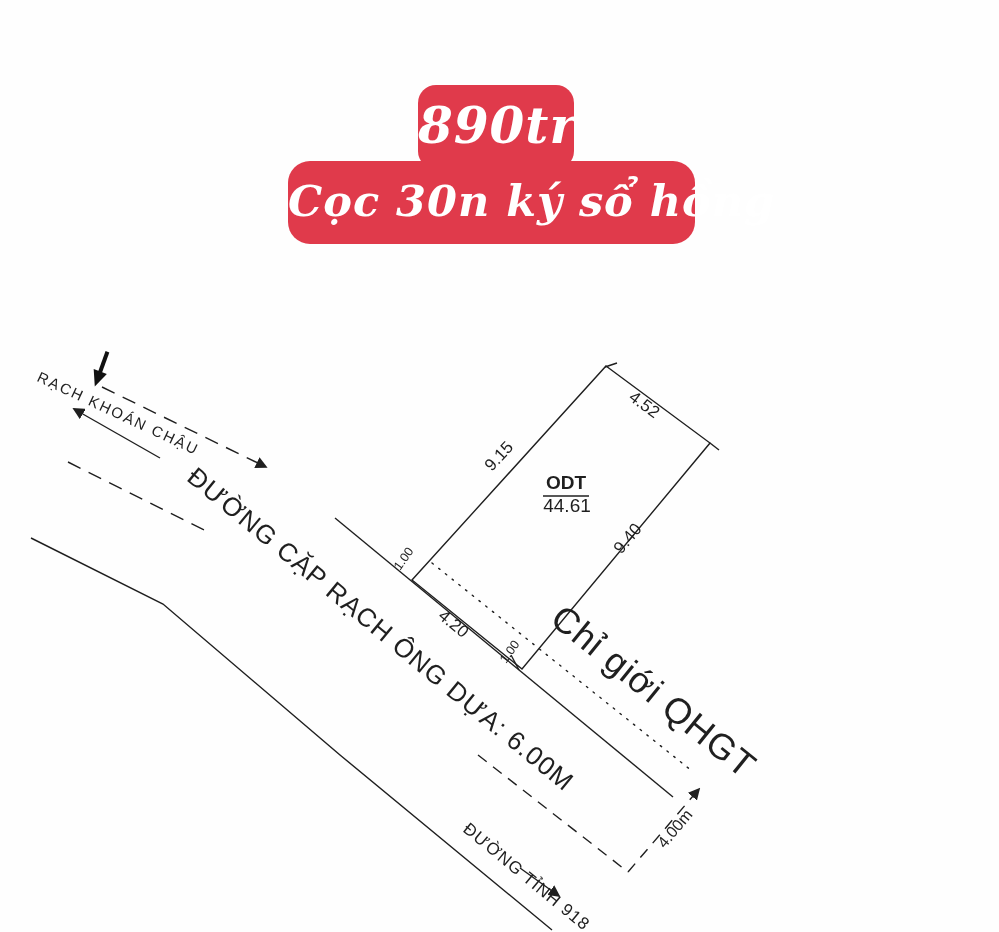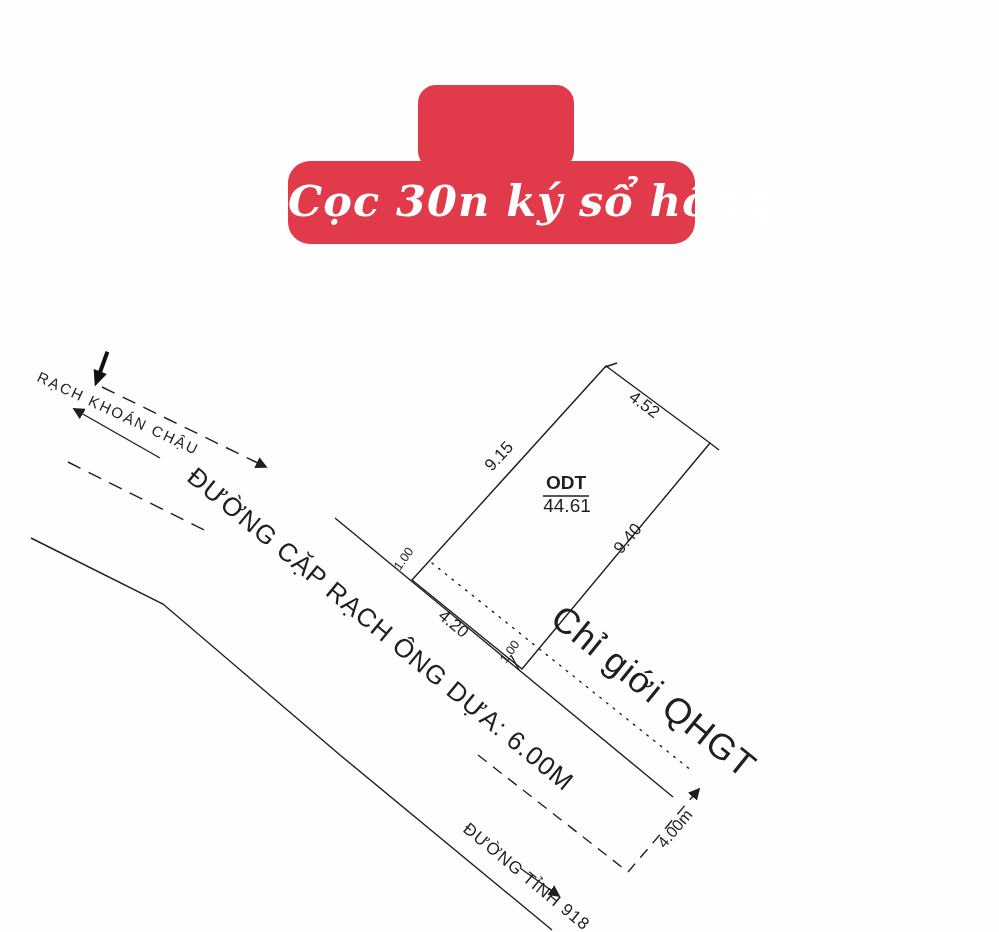--- a/index.html
+++ b/index.html
@@ -23,20 +23,21 @@
   .ink{stroke:#1f1f1f;fill:none;stroke-width:1.4;}
   .lbl{fill:#1f1f1f;}
 </style>
 </head>
 <body>
 
 <div id="stage">
 
   <div class="badge-lobe badge-top"></div>
   <div class="badge-lobe badge-bottom"></div>
+  <div class="badge-text badge-price">890tr</div>
   <div class="badge-text badge-sub">Cọc 30n ký sổ hồng</div>
 
   <svg width="999" height="932" viewBox="0 0 999 932">
     <defs>
       <marker id="mArrow" viewBox="0 0 10 10" refX="8.5" refY="5" markerWidth="8.5" markerHeight="8.5" orient="auto-start-reverse">
         <path d="M0,0 L10,5 L0,10 z" fill="#1f1f1f"></path>
       </marker>
     </defs>
 
     <g transform="translate(103,364) rotate(20)">

